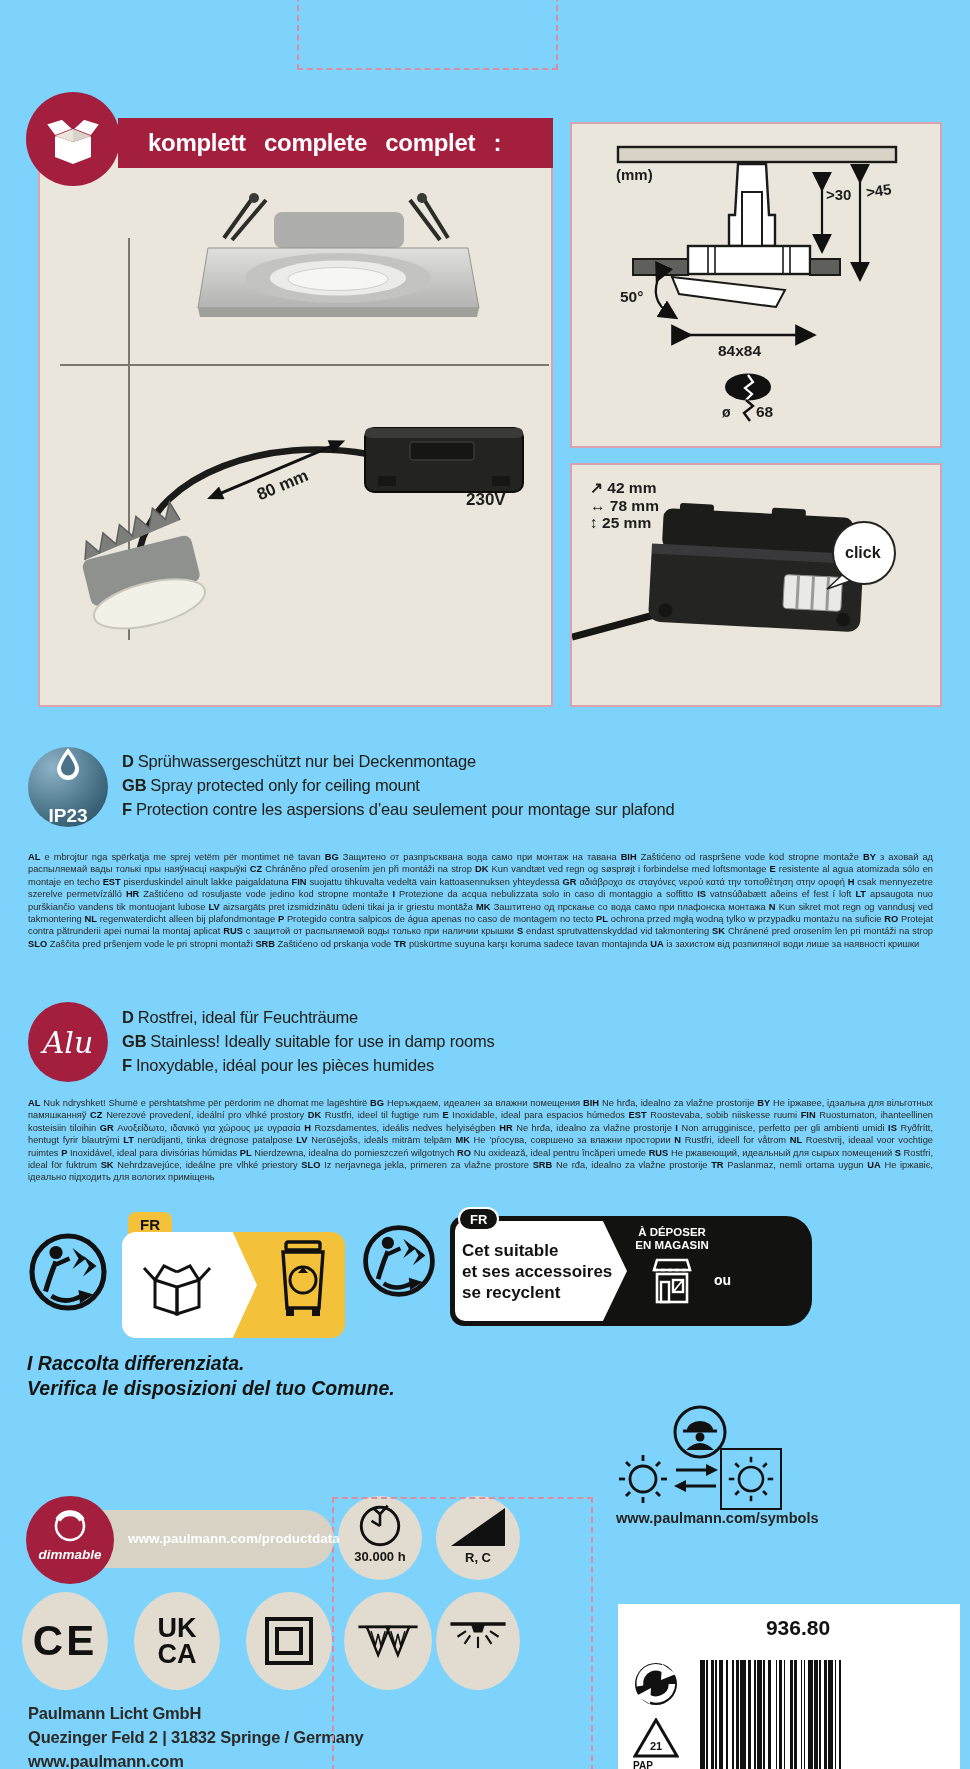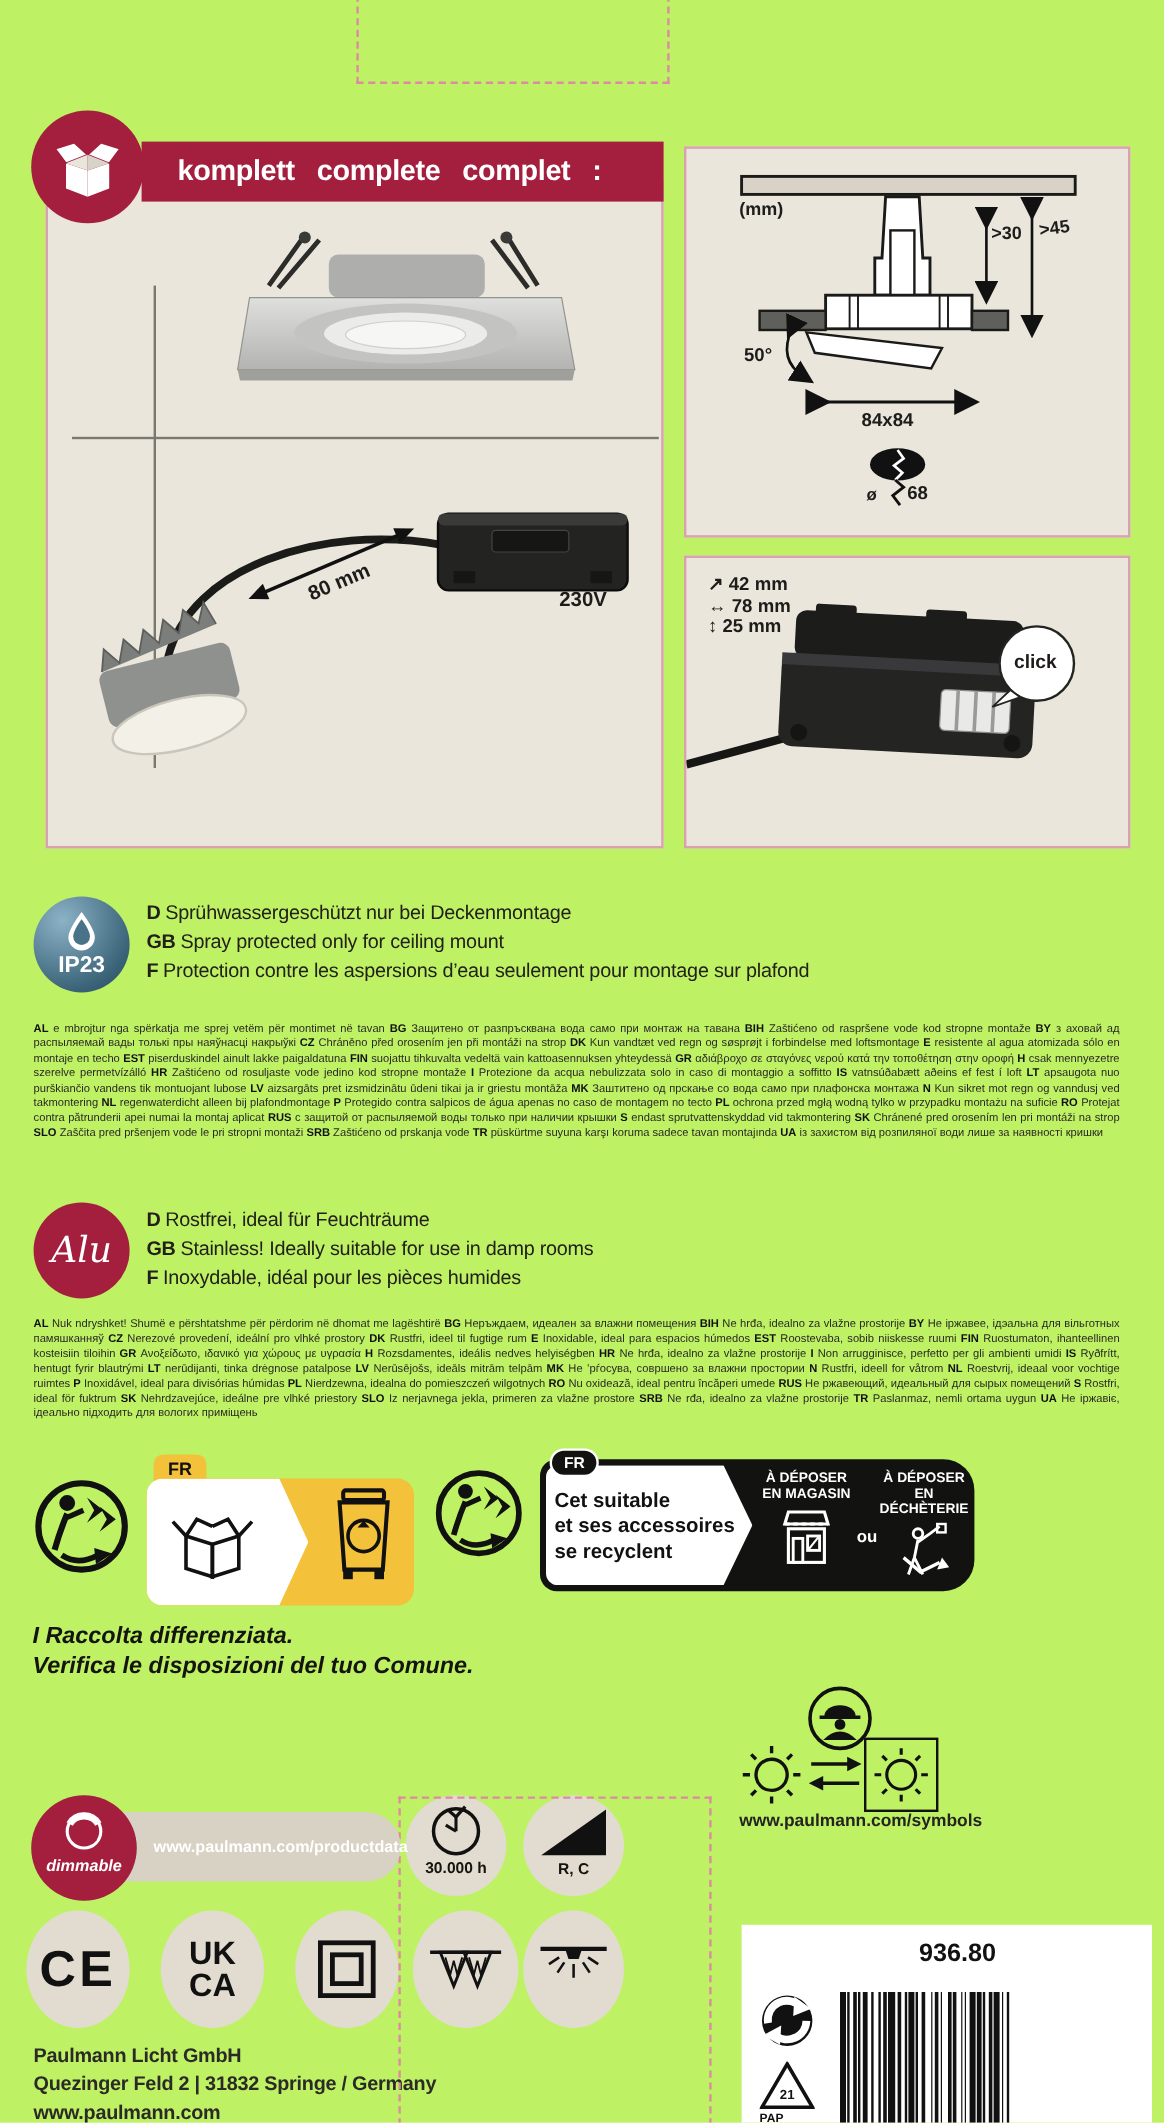--- a/index.html
+++ b/index.html
@@ -1,17 +1,17 @@
 <!DOCTYPE html>
 <html><head>
 <meta charset="utf-8">
 <style>
   html,body{margin:0;padding:0;}
   body{font-family:"Liberation Sans",sans-serif;color:#1d1c1a;}
-  #page{position:relative;width:970px;height:1769px;background:#bef264;overflow:hidden;}
+  #page{position:relative;width:970px;height:1769px;background:#7dd3fc;overflow:hidden;}
   .abs{position:absolute;}
   .pinkbox{position:absolute;border:2px solid #d9a2af;background:#eae6dc;}
   .cutmark{position:absolute;border:2px dashed #dc8ba0;}
   .qty{position:absolute;font-size:40px;font-weight:bold;color:#9e1d39;letter-spacing:-1px;}
   .banner{position:absolute;left:118px;top:118px;width:435px;height:50px;background:#a41e3e;z-index:3;}
   .banner span{display:block;line-height:50px;padding-left:30px;color:#fff;font-size:24px;font-weight:bold;word-spacing:12px;letter-spacing:-0.3px;}
   .redcircle{position:absolute;border-radius:50%;background:#a41e3e;z-index:4;display:flex;align-items:center;justify-content:center;}
   .gridline{position:absolute;background:#7a7871;}
   .dimtext{position:absolute;font-weight:bold;color:#1d1c1a;}
   .trio-line{font-size:16.5px;line-height:24px;letter-spacing:-0.2px;color:#222019;}
@@ -172,21 +172,21 @@
         <line x1="226" y1="108" x2="226" y2="142" stroke="#9a9a98" stroke-width="3"></line>
         <line x1="241" y1="108" x2="241" y2="142" stroke="#9a9a98" stroke-width="3"></line>
         <line x1="256" y1="108" x2="256" y2="142" stroke="#9a9a98" stroke-width="3"></line>
       </g>
       <circle cx="292" cy="88" r="31" fill="#fff" stroke="#232321" stroke-width="2"></circle>
       <polygon points="270,110 255,124 278,116" fill="#fff" stroke="#232321" stroke-width="1.5"></polygon>
     </svg>
     <div class="dimtext" style="left:273px;top:79px;font-size:16px;">click</div>
   </div>
 
-  <div class="badge-circle" style="left:28px;top:747px;background:radial-gradient(circle at 30% 25%,#8cb2c6,#3c6579 70%,#27475a);">
+  <div class="badge-circle" style="left:28px;top:747px;background:radial-gradient(circle at 30% 25%,#8cb2c6,#3c6579 70%,#27475a);justify-content:space-between;">
     <svg width="26" height="34" viewBox="0 0 26 34">
       <path d="M13,1 C13,1 2,15 2,22 a11,11 0 0 0 22,0 C24,15 13,1 13,1 Z" fill="#fff"></path>
       <path d="M13,7 C13,7 6,16 6,21.5 a7,7 0 0 0 14,0 C20,16 13,7 13,7 Z" fill="#4a7389"></path>
     </svg>
     <div style="color:#fff;font-weight:bold;font-size:19px;margin-top:1px;">IP23</div>
   </div>
   <div class="abs" style="left:122px;top:749px;">
     <div class="trio-line"><b>D</b><span>Sprühwassergeschützt nur bei Deckenmontage</span></div>
     <div class="trio-line"><b>GB</b><span>Spray protected only for ceiling mount</span></div>
     <div class="trio-line"><b>F</b><span>Protection contre les aspersions d’eau seulement pour montage sur plafond</span></div>
@@ -256,31 +256,20 @@
       <svg width="46" height="52" viewBox="0 0 46 52" style="margin:4px auto 0;">
         <path d="M5,14 L8,4 h30 l3,10 z" fill="none" stroke="#fff" stroke-width="2.6"></path>
         <path d="M5,14 h36" stroke="#fff" stroke-width="2.6" stroke-dasharray="4 3"></path>
         <rect x="8" y="18" width="30" height="28" fill="none" stroke="#fff" stroke-width="2.6"></rect>
         <rect x="12" y="26" width="8" height="20" fill="none" stroke="#fff" stroke-width="2.4"></rect>
         <rect x="24" y="24" width="10" height="12" fill="none" stroke="#fff" stroke-width="2.4"></rect>
         <line x1="25" y1="35" x2="33" y2="25" stroke="#fff" stroke-width="1.8"></line>
       </svg>
     </div>
     <div class="abs" style="left:264px;top:56px;color:#fff;font-weight:bold;font-size:14px;">ou</div>
-    <div class="abs" style="left:282px;top:10px;width:76px;">
-      <div class="deptxt">À DÉPOSER EN DÉCHÈTERIE</div>
-      <svg width="50" height="50" viewBox="0 0 50 50" style="margin:3px auto 0;">
-        <circle cx="20" cy="10" r="4" fill="none" stroke="#fff" stroke-width="2.4"></circle>
-        <path d="M20,15 L17,30 M20,17 L30,10 M30,10 L38,4" stroke="#fff" stroke-width="2.4" fill="none"></path>
-        <rect x="36" y="2" width="7" height="7" fill="none" stroke="#fff" stroke-width="2"></rect>
-        <path d="M8,30 L22,42 L38,34" stroke="#fff" stroke-width="2.8" fill="none"></path>
-        <polygon points="40,30 46,38 36,40" fill="#fff"></polygon>
-        <path d="M17,30 L12,44 M17,30 L24,44" stroke="#fff" stroke-width="2.4" fill="none"></path>
-      </svg>
-    </div>
   </div>
 
   <div class="abs" style="left:27px;top:1351px;font-size:19.5px;font-weight:bold;color:#15140f;line-height:25px;font-style:italic;">
     <div>I Raccolta differenziata.</div>
     <div>Verifica le disposizioni del tuo Comune.</div>
   </div>
 
   <svg class="abs" width="56" height="56" viewBox="0 0 56 56" style="left:672px;top:1404px;">
     <circle cx="28" cy="28" r="25" fill="none" stroke="#111" stroke-width="3"></circle>
     <path d="M15,26 a13,9 0 0 1 26,0 z" fill="#111"></path>

